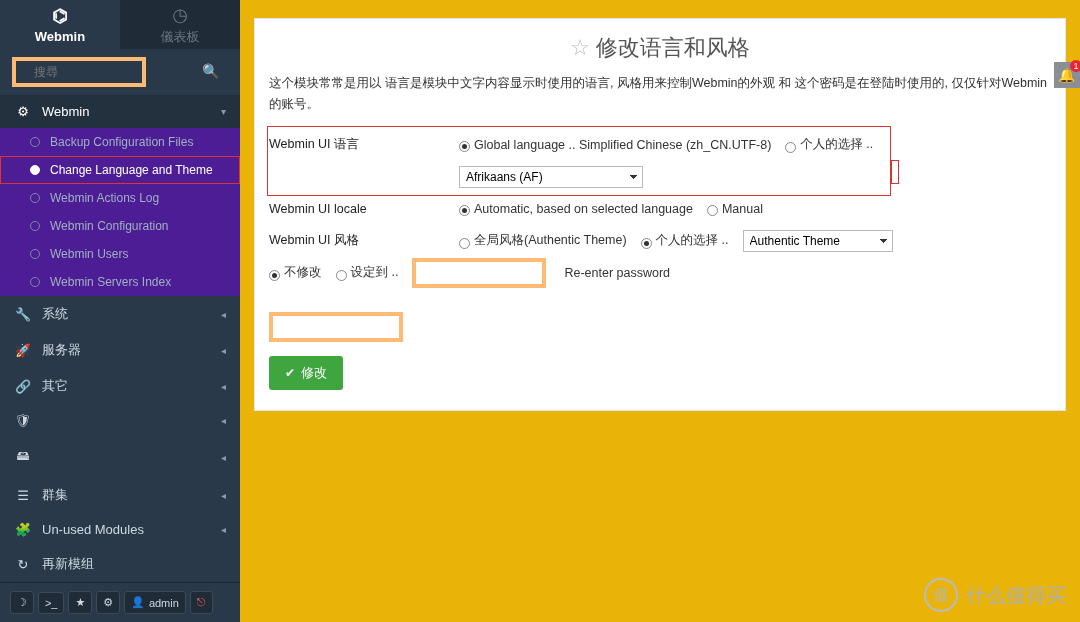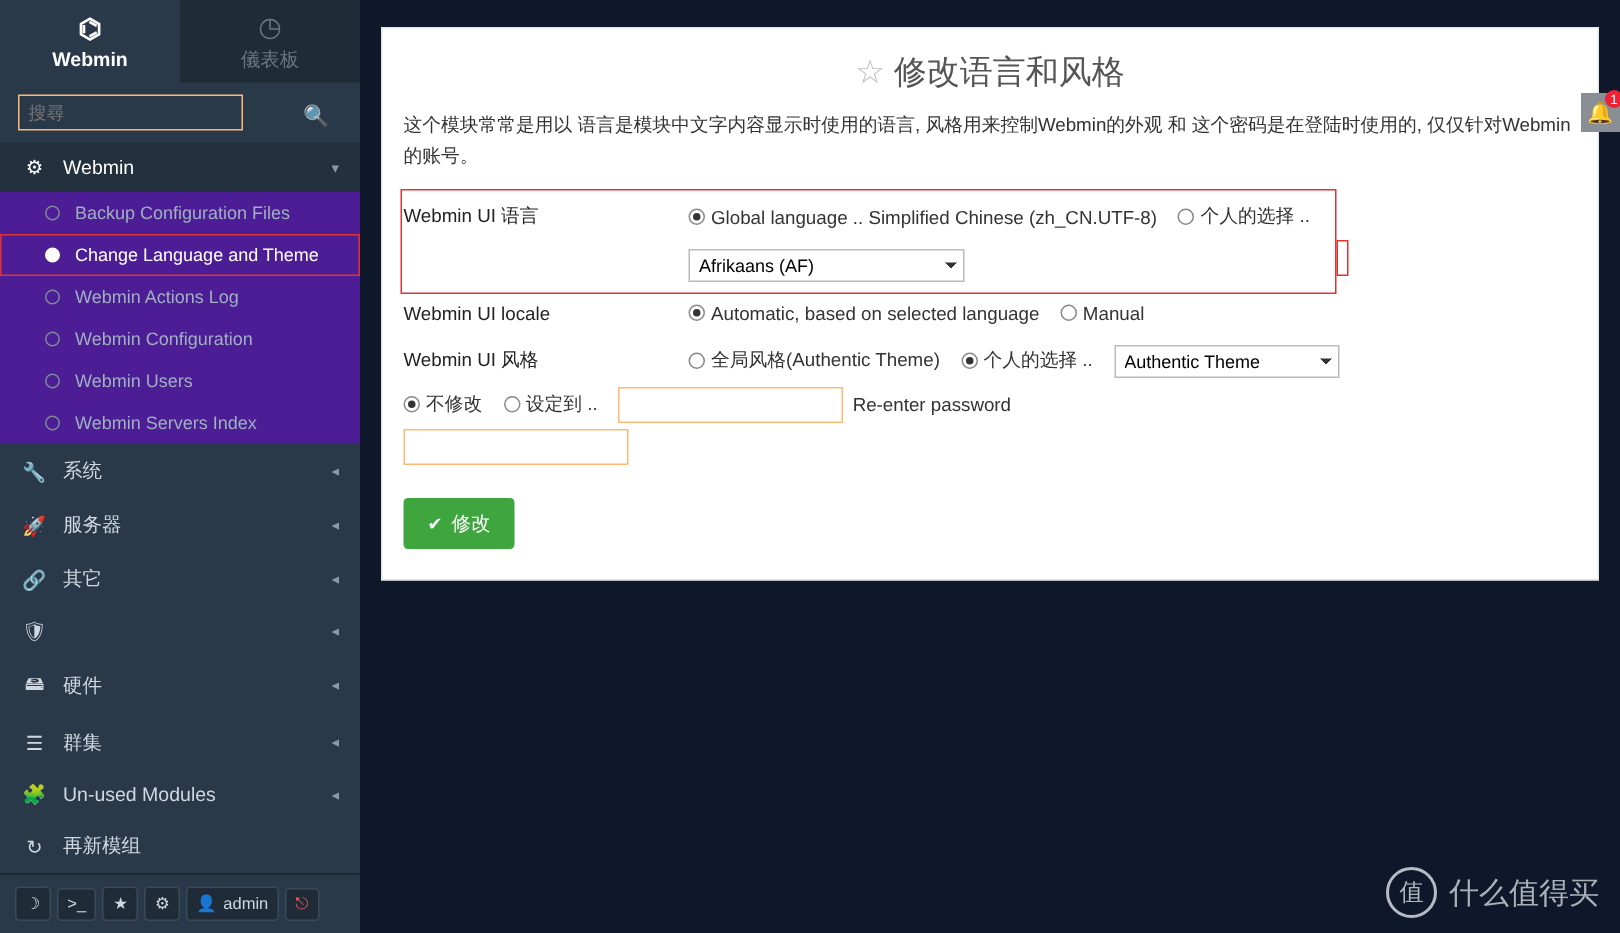--- a/index.html
+++ b/index.html
@@ -23,35 +23,35 @@
   .sub{background:#4c1d95}
   .sub .item{display:flex;align-items:center;padding:7px 14px 7px 30px;font-size:12px;color:#9fb0c0;cursor:pointer}
   .sub .item .dot{width:10px;height:10px;border:1.5px solid #7b8a99;border-radius:50%;margin-right:10px;flex-shrink:0}
   .sub .item.active{color:#fff}
   .sub .item.active .dot{background:#fff;border-color:#fff}
   .sub .item.boxed{outline:1px solid #d33;outline-offset:-1px}
   .bottombar{margin-top:auto;display:flex;align-items:center;gap:4px;padding:8px 10px;border-top:1px solid #1a2530}
   .bbtn{background:#1f2c38;color:#cfd8e0;border:1px solid #3a4a5a;border-radius:3px;font-size:11px;padding:4px 6px;display:flex;align-items:center;gap:4px;cursor:pointer}
   .bbtn.red{color:#ff5b5b}
   
-  .main{flex:1;background:#0f172a;padding:18px 14px 14px 14px;position:relative}
+  .main{flex:1;background:#eab308;padding:18px 14px 14px 14px;position:relative}
   .panel{background:#fff;border:1px solid #e2e6ea;padding:14px 14px 20px 14px}
   .ptitle{text-align:center;font-size:22px;color:#555;font-weight:400;margin-bottom:10px}
   .star{color:#bbb;font-size:22px;margin-right:6px}
   .desc{font-size:12.5px;color:#333;line-height:1.7;margin:6px 0 10px 0}
   .formwrap{position:relative;padding-top:4px}
   .redbox{position:absolute;border:1px solid #d33;pointer-events:none}
   .row{display:flex;align-items:center;font-size:12.5px;color:#333;min-height:30px;margin-bottom:2px}
   .row .lbl{width:190px;font-weight:normal;color:#222}
   .row .ctrls{flex:1;display:flex;align-items:center;flex-wrap:wrap;gap:6px}
-  .radio{display:inline-flex;align-items:center;gap:4px;margin-right:8px}
+  .radio{display:inline-flex;align-items:flex-end;gap:4px;margin-right:8px}
   .radio .rdot{width:11px;height:11px;border:1px solid #888;border-radius:50%;display:inline-flex;align-items:center;justify-content:center;background:#fff}
   .radio.sel .rdot::after{content:"";width:5px;height:5px;background:#333;border-radius:50%}
   select{font-size:12px;padding:3px 20px 3px 6px;border:1px solid #bbb;background:#fff;appearance:none;background-image:linear-gradient(45deg,transparent 50%,#333 50%),linear-gradient(135deg,#333 50%,transparent 50%);background-position:right 8px center,right 4px center;background-size:4px 4px,4px 4px;background-repeat:no-repeat}
-  input[type=text],input[type=password]{border:1px solid #fdba74;font-size:12px;padding:4px 6px;width:150px}
+  input[type=text],input[type=password]{border:4px solid #fdba74;font-size:12px;padding:4px 18px;width:134px}
   .btn-ok{background:#3fa63f;color:#fff;border:none;border-radius:3px;padding:8px 16px;font-size:13px;display:inline-flex;align-items:center;gap:6px;cursor:pointer;margin-top:12px}
   .btn-ok::before{content:"✔";font-size:12px}
   
   .bell{position:absolute;top:62px;right:0;width:26px;height:26px;background:#8a8f96;display:flex;align-items:center;justify-content:center;color:#fff;font-size:14px}
   .bell .badge{position:absolute;top:-2px;right:-2px;background:#e23;color:#fff;font-size:9px;border-radius:50%;width:12px;height:12px;display:flex;align-items:center;justify-content:center}
   
   .wm{position:absolute;right:14px;bottom:10px;display:flex;align-items:center;gap:8px;color:#a9b0b8;font-size:20px;font-weight:500;pointer-events:none}
   .wm .circ{width:34px;height:34px;border:2px solid #b6bcc3;border-radius:50%;display:flex;align-items:center;justify-content:center;font-size:16px;color:#b0b6bd}
 </style>
 </head>
@@ -121,21 +121,20 @@
         <span class="cicon">🔗</span>
         <span class="ctxt">其它</span>
         <span class="caret">◂</span>
       </div>
     <div class="cat">
         <span class="cicon">🛡</span>
         <span class="caret">◂</span>
       </div>
     <div class="cat">
         <span class="cicon">🖴</span>
-        <span class="ctxt">硬件</span>
         <span class="caret">◂</span>
       </div>
     <div class="cat">
         <span class="cicon">☰</span>
         <span class="ctxt">群集</span>
         <span class="caret">◂</span>
       </div>
     <div class="cat">
         <span class="cicon">🧩</span>
         <span class="ctxt">Un-used Modules</span>
@@ -220,32 +219,32 @@
                 <span>全局风格(Authentic Theme)</span>
               </label>
             <label class="radio sel">
                 <span class="rdot"></span>
                 <span>个人的选择 ..</span>
               </label>
             <select style="width:150px"><option>Authentic Theme</option></select>
           </div>
         </div>
         <div class="row" style="align-items:flex-start;min-height:60px">
-          <div class="ctrls" style="flex-direction:column;align-items:flex-start;gap:4px">
+          <div class="ctrls" style="flex-direction:column;align-items:flex-start;gap:24px">
             <div style="display:flex;align-items:center;gap:6px">
               <label class="radio sel">
                   <span class="rdot"></span>
                   <span>不修改</span>
                 </label>
               <label class="radio">
                   <span class="rdot"></span>
                   <span>设定到 ..</span>
                 </label>
               <input type="password" style="">
-              <span style="">Re-enter password</span>
+              <span style="margin-left:12px">Re-enter password</span>
             </div>
             <input type="password" style="">
           </div>
         </div>
 
         <button class="btn-ok">
             <span>修改</span>
           </button>
       </div>
     </div>

